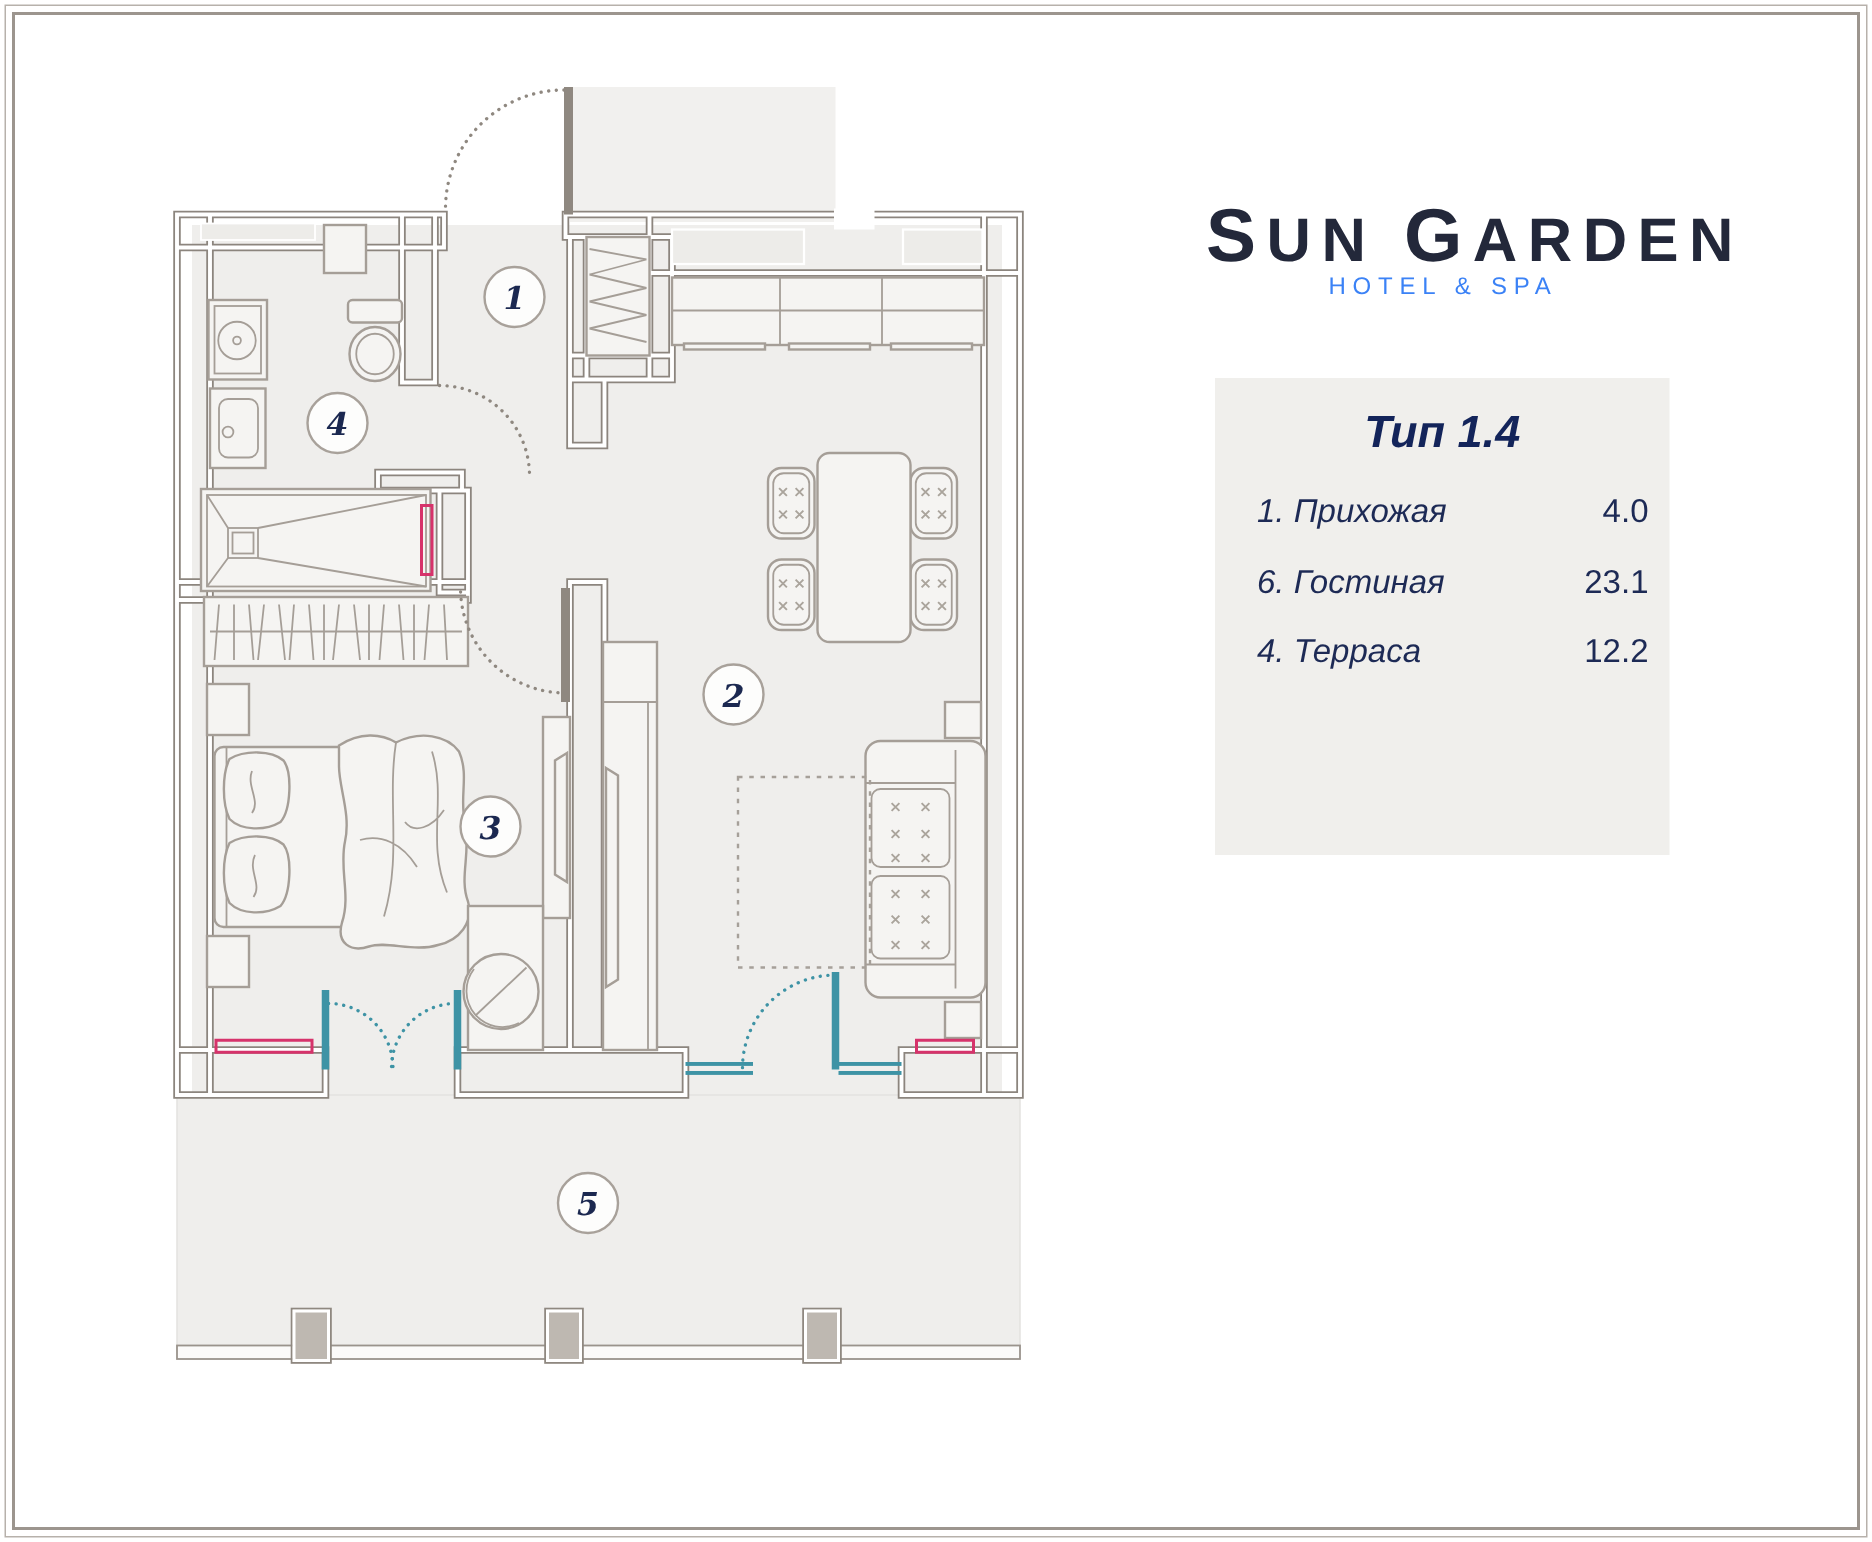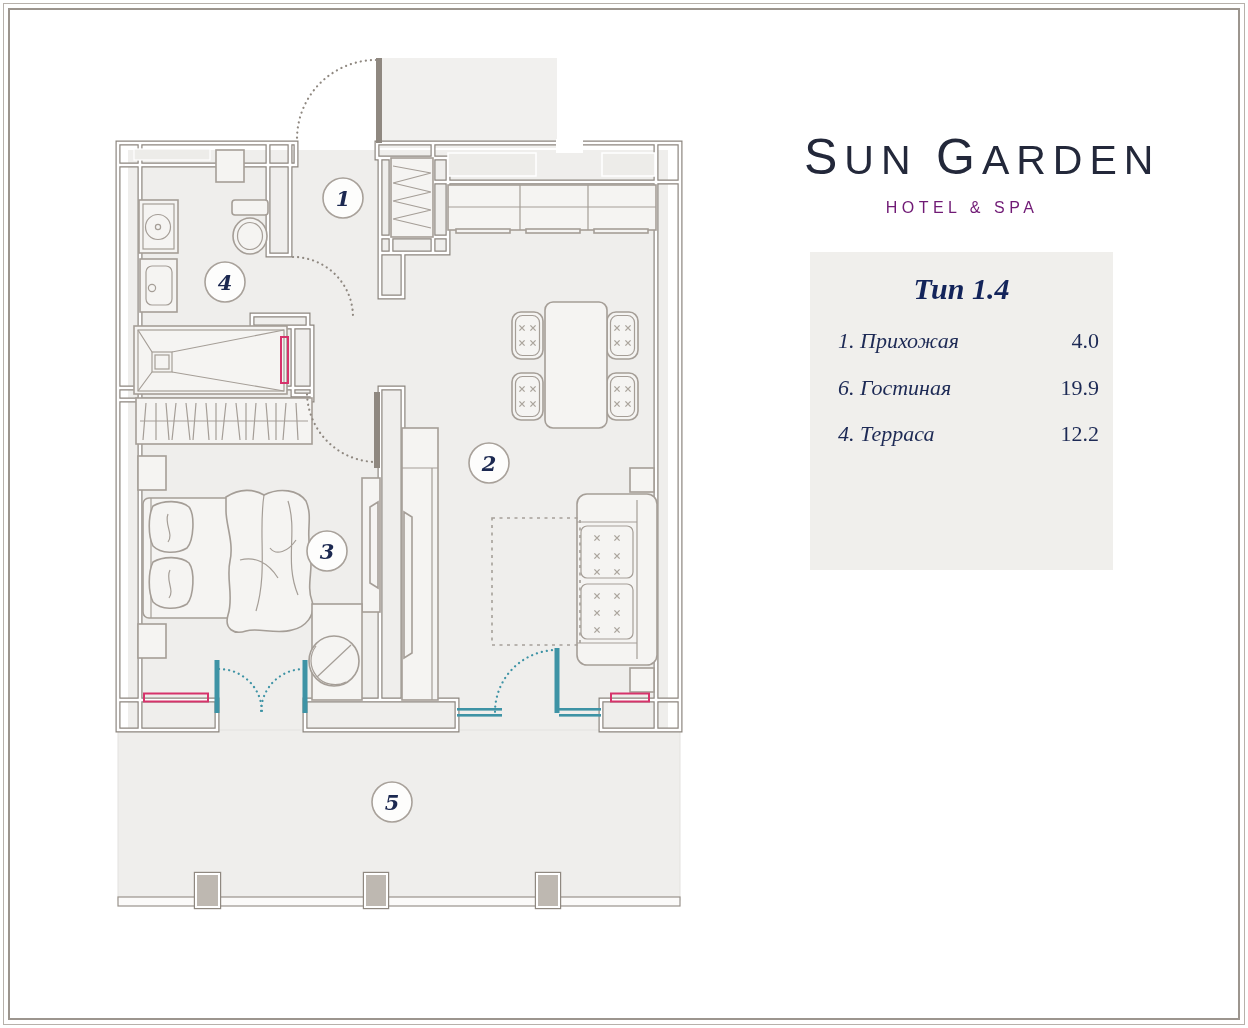--- a/index.html
+++ b/index.html
@@ -19,34 +19,34 @@
   .arc-teal{fill:none;stroke:#3e93a5;stroke-width:2.2;stroke-dasharray:0.1 5;stroke-linecap:round;}
   .teal{fill:#3e93a5;stroke:none;}
   .red{fill:none;stroke:#d6336b;stroke-width:2;}
   .numcircle{fill:#fdfdfc;stroke:#a8a19a;stroke-width:1.6;}
   .numtext{font-family:"DejaVu Serif",serif;font-style:italic;font-weight:bold;
            font-size:21px;fill:#1b2850;text-anchor:middle;}
 
   
   #logo{position:absolute;left:804px;top:136px;width:316px;text-align:center;
         color:#23283a;white-space:nowrap;}
-  #logo .word{font-family:"Liberation Sans",sans-serif;font-weight:400;
+  #logo .word{font-family:"Liberation Sans",sans-serif;font-weight:700;
         font-size:41px;letter-spacing:7px;line-height:42px;}
   #logo .big{font-size:50px;}
   #logo .tagline{font-family:"Liberation Sans",sans-serif;font-size:16px;
-        letter-spacing:4.5px;color:#701a75;margin-top:18px;}
+        letter-spacing:4.5px;color:#3b82f6;margin-top:2px;}
 
   
   #legend{position:absolute;left:810px;top:252px;width:303px;height:318px;
           background:#f0efec;}
-  #legend .title{font-family:Liberation Serif, serif;font-style:italic;font-weight:bold;
+  #legend .title{font-family:Liberation Sans, sans-serif;font-style:italic;font-weight:bold;
           font-size:30px;color:#13245a;text-align:center;margin-top:20px;}
   #legend .rows{position:absolute;left:28px;right:14px;top:76px;}
   #legend .row{display:flex;align-items:baseline;height:46.5px;
-          font-family:Liberation Serif, serif;color:#1d2a55;font-size:22px;}
+          font-family:Liberation Sans, sans-serif;color:#1d2a55;font-size:22px;}
   #legend .row .lbl{flex:1;font-style:italic;}
   #legend .row .val{width:74px;text-align:right;}
 </style>
 </head>
 <body>
 
 <div id="page">
   <div class="frame-outer"></div>
   <div class="frame-inner"></div>
 
@@ -280,21 +280,21 @@
 
   <div id="legend">
     <div class="title">Тип 1.4</div>
     <div class="rows">
       <div class="row">
         <span class="lbl">1. Прихожая</span>
         <span class="val">4.0</span>
       </div>
       <div class="row">
         <span class="lbl">6. Гостиная</span>
-        <span class="val">19.9</span>
+        <span class="val">23.1</span>
       </div>
       <div class="row">
         <span class="lbl">4. Терраса</span>
         <span class="val">12.2</span>
       </div>
     </div>
   </div>
 </div>
 
 </body></html>

